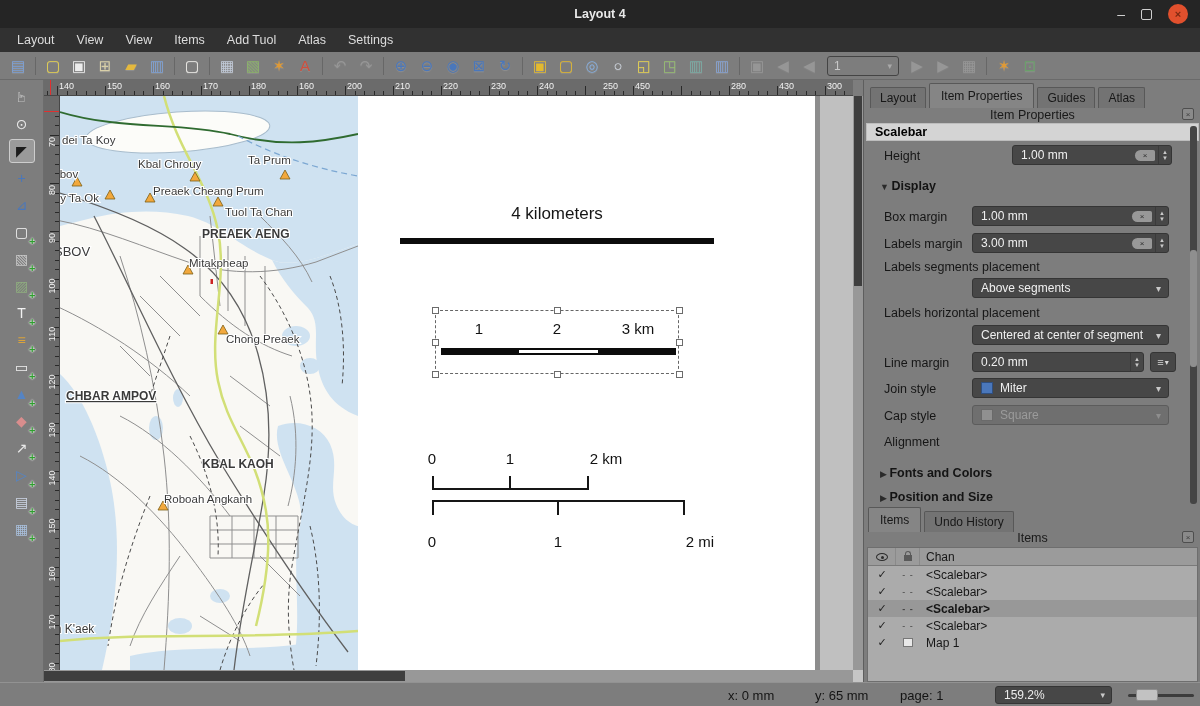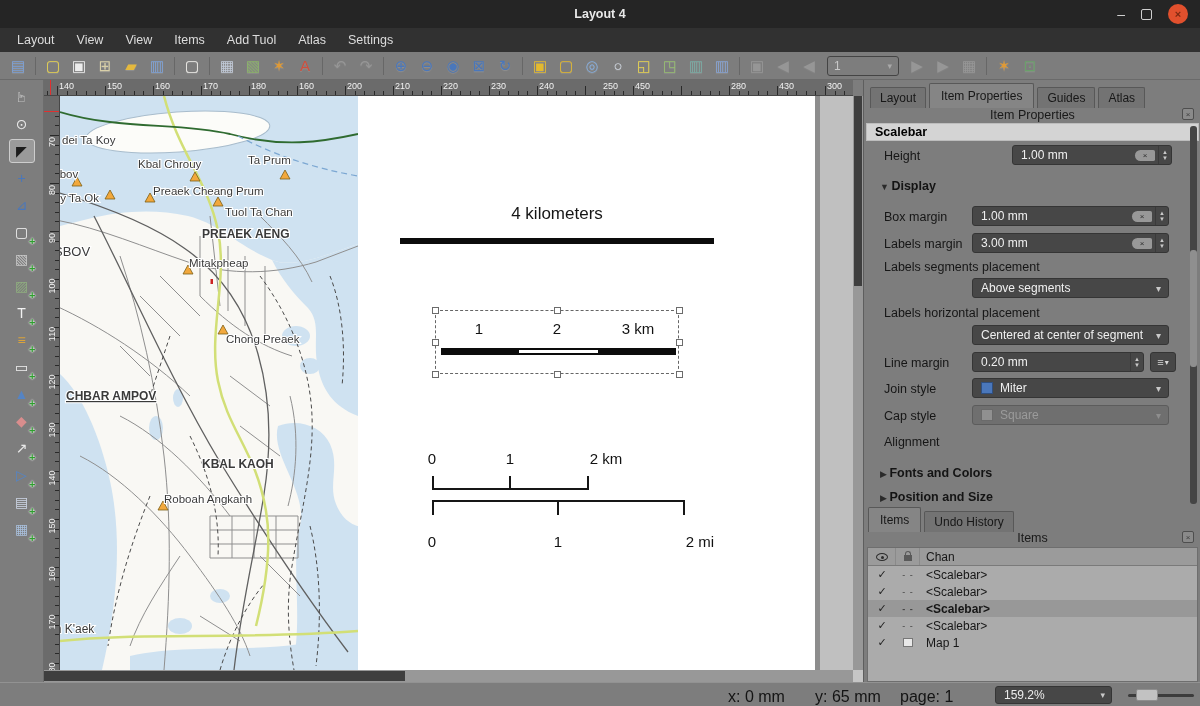--- a/index.html
+++ b/index.html
@@ -116,21 +116,21 @@
 .lockic::before{content:"";position:absolute;left:1px;top:-4px;width:4px;height:4px;border:1.5px solid #5a5a5a;border-bottom:none;border-radius:3px 3px 0 0}
 .irow{position:absolute;left:0;width:100%;height:17px;display:flex;align-items:center;font-size:12px;color:#161616}
 .irow.sel{background:#989898;font-weight:bold}
 .irow .chk{width:28px;text-align:center;font-size:11px;color:#222;flex:none}
 .irow .ric{width:24px;text-align:center;color:#444;font-size:9px;letter-spacing:1px;flex:none;display:flex;justify-content:center}
 .irow .mic{width:10px;height:9px;background:#e8e8e8;border:1px solid #777}
 .irow .rlab{padding-left:6px;white-space:nowrap}
 
 
 .statusbar{position:absolute;left:0;top:682px;width:1200px;height:24px;background:#7d7d7d;border-top:1px solid #929292}
-.stat{position:absolute;top:5px;font-size:16px;color:#141414;white-space:nowrap}
+.stat{position:absolute;top:5px;font-size:13px;color:#141414;white-space:nowrap}
 .zoomcombo{position:absolute;left:995px;top:3px;width:117px;height:18px;background:#474747;border:1px solid #353535;border-radius:3px;color:#ececec;display:flex;align-items:center;padding-left:8px;font-size:12px}
 .zoomcombo .val{flex:1}
 .zoomcombo::after{content:"▾";color:#c9c9c9;margin-right:6px;font-size:9px}
 .slider-track{position:absolute;left:1128px;top:11px;width:66px;height:3px;background:#3c3c3c;border-radius:2px}
 .slider-thumb{position:absolute;left:1136px;top:6px;width:22px;height:12px;background:#c2c2c2;border:1px solid #8e8e8e;border-radius:2px}
 </style>
 </head>
 <body>
 
 <div class="titlebar">

